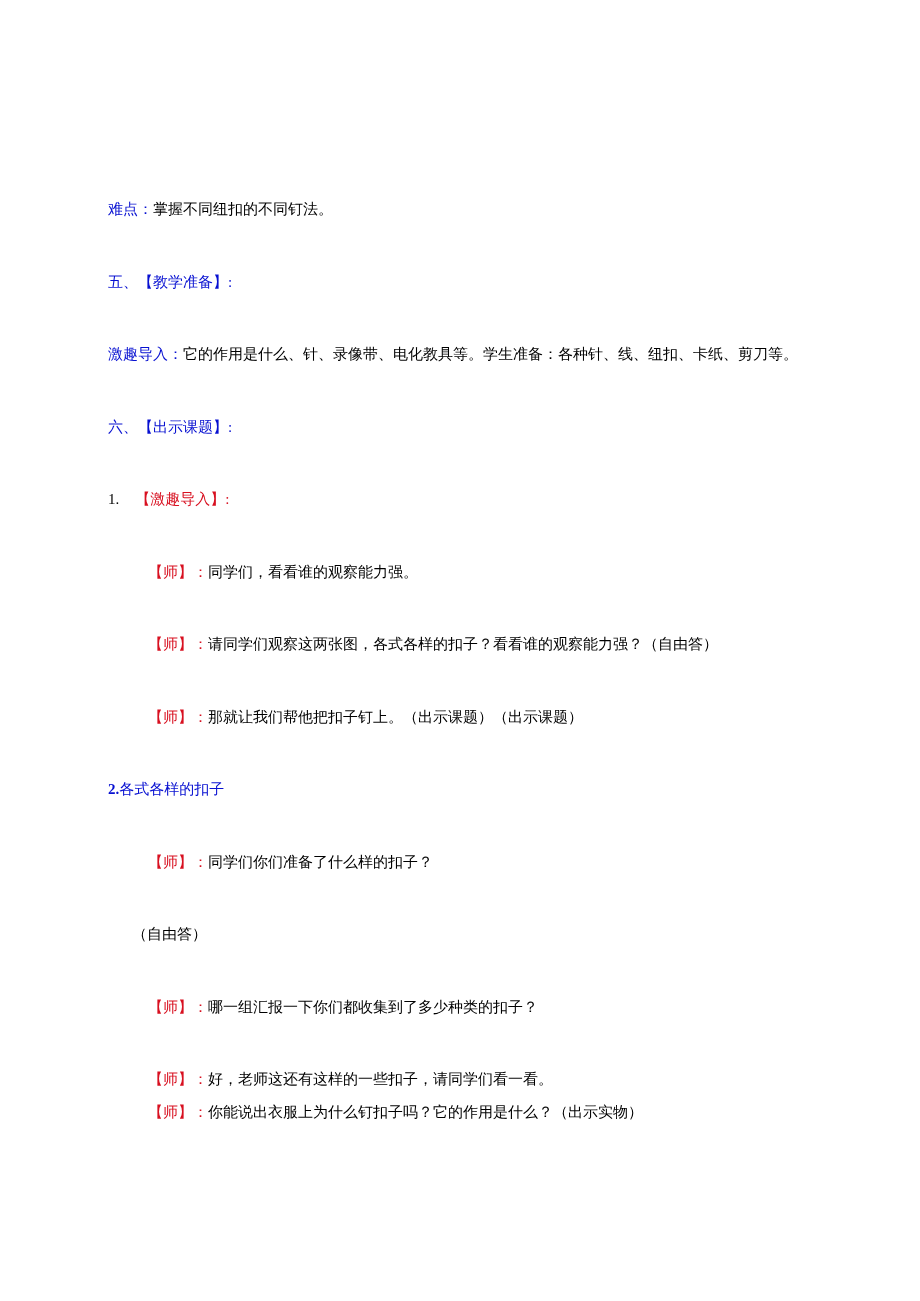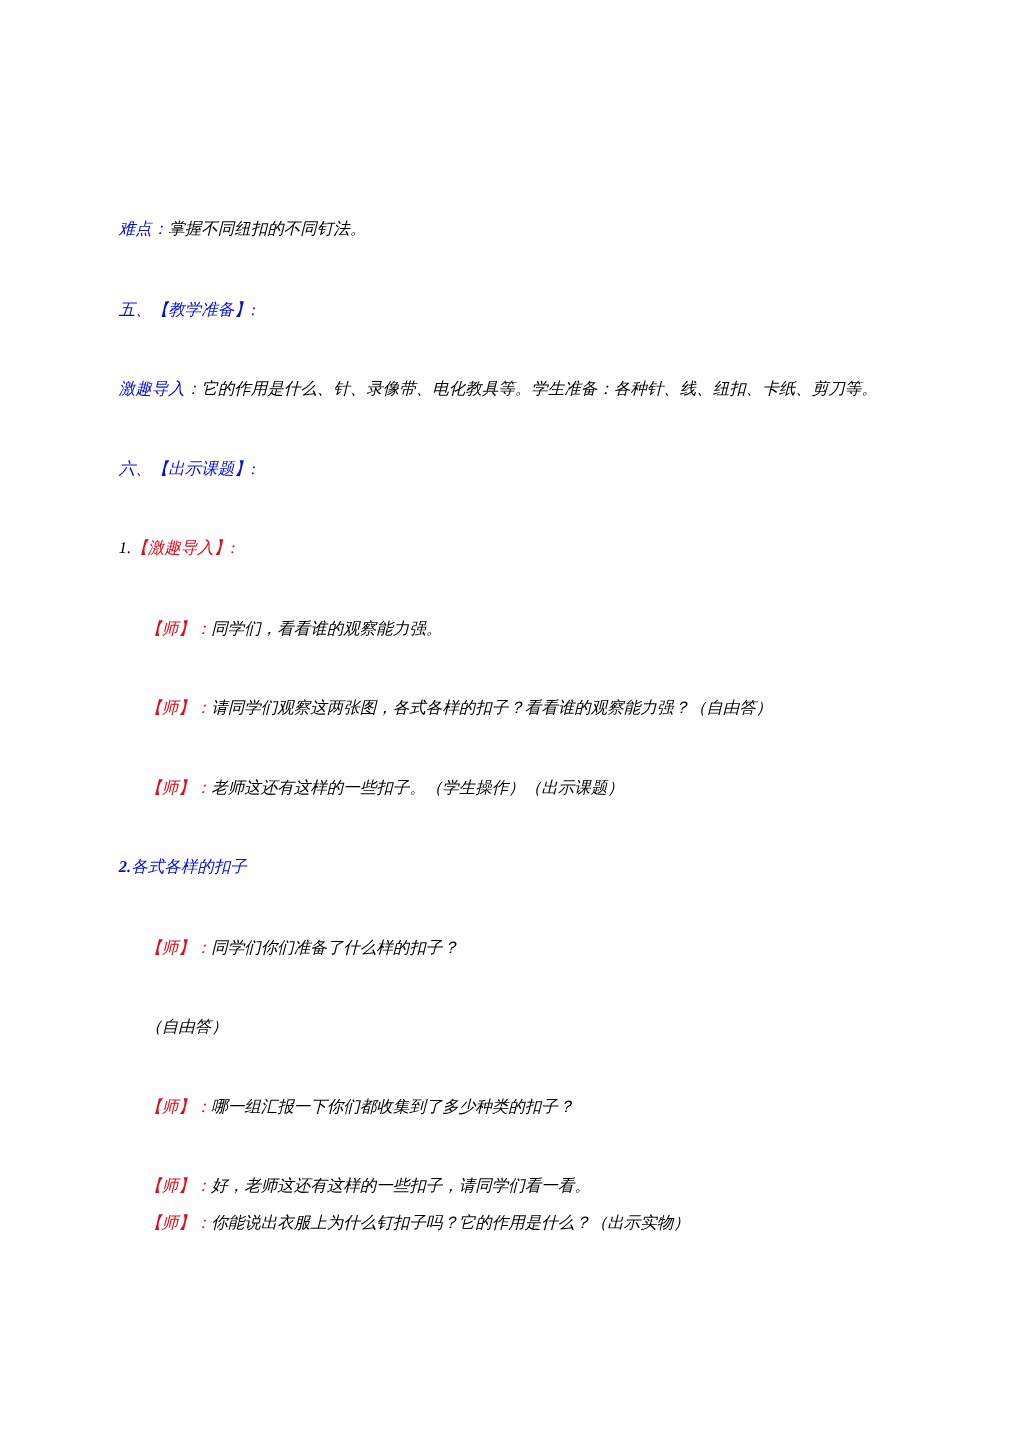--- a/index.html
+++ b/index.html
@@ -13,27 +13,26 @@
     font-family: "SimSun", "宋体", serif;
     font-size: 15px;
     color: #000000;
     line-height: 1.5;
     box-sizing: border-box;
     padding: 198px 104px 0 108px;
   }
   .para {
     margin: 0 0 50px 0;
     white-space: normal;
-    font-style: italic;
   }
   .indent {
     padding-left: 24px;
   }
   .blue  { color: #0710d1; }
-  .red   { color: #d81020; }
+  .red   { color: #d81020; margin-left: 16px; }
   .bold  { font-weight: 700; }
   .black { color: #000000; }
   .mb10 { margin-bottom: 10px; }
 </style>
 </head>
 <body>
 
 <p class="para">
   <span class="blue">难点：</span><span class="black">掌握不同纽扣的不同钉法。</span>
 </p>
@@ -56,21 +55,21 @@
 
 <p class="para indent">
   <span class="red">【师】：</span><span class="black">同学们，看看谁的观察能力强。</span>
 </p>
 
 <p class="para indent">
   <span class="red">【师】：</span><span class="black">请同学们观察这两张图，各式各样的扣子？看看谁的观察能力强？（自由答）</span>
 </p>
 
 <p class="para indent">
-  <span class="red">【师】：</span><span class="black">老师这还有这样的一些扣子。（学生操作）（出示课题）</span>
+  <span class="red">【师】：</span><span class="black">那就让我们帮他把扣子钉上。（出示课题）（出示课题）</span>
 </p>
 
 <p class="para">
   <span class="blue bold">2.</span><span class="blue">各式各样的扣子</span>
 </p>
 
 <p class="para indent">
   <span class="red">【师】：</span><span class="black">同学们你们准备了什么样的扣子？</span>
 </p>
 

